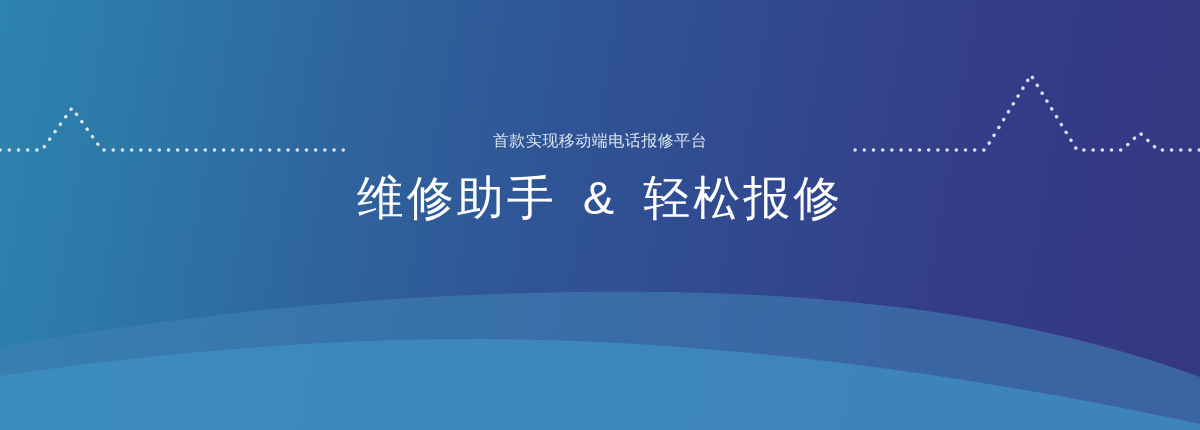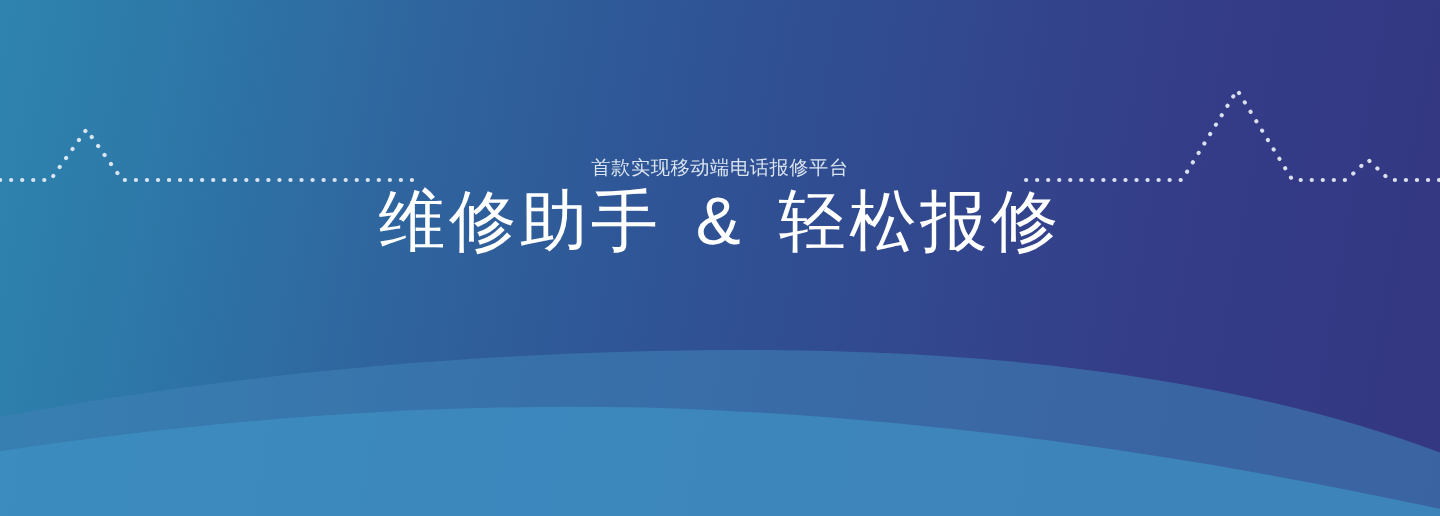--- a/index.html
+++ b/index.html
@@ -76,22 +76,23 @@
     line-height: 26px;
   }
   .subtitle-text {
     color: #e3ecf5;
     font-size: 16px;
     letter-spacing: 0.5px;
     white-space: nowrap;
     opacity: 0.95;
   }
   #main-title {
+    margin-top: 14px;
     color: #ffffff;
-    font-size: 56px;
+    font-size: 47px;
     font-weight: 300;
     letter-spacing: 3px;
     white-space: nowrap;
     line-height: 60px;
   }
   #main-title .amp {
     font-weight: 300;
     padding: 0 10px;
   }
 </style>

